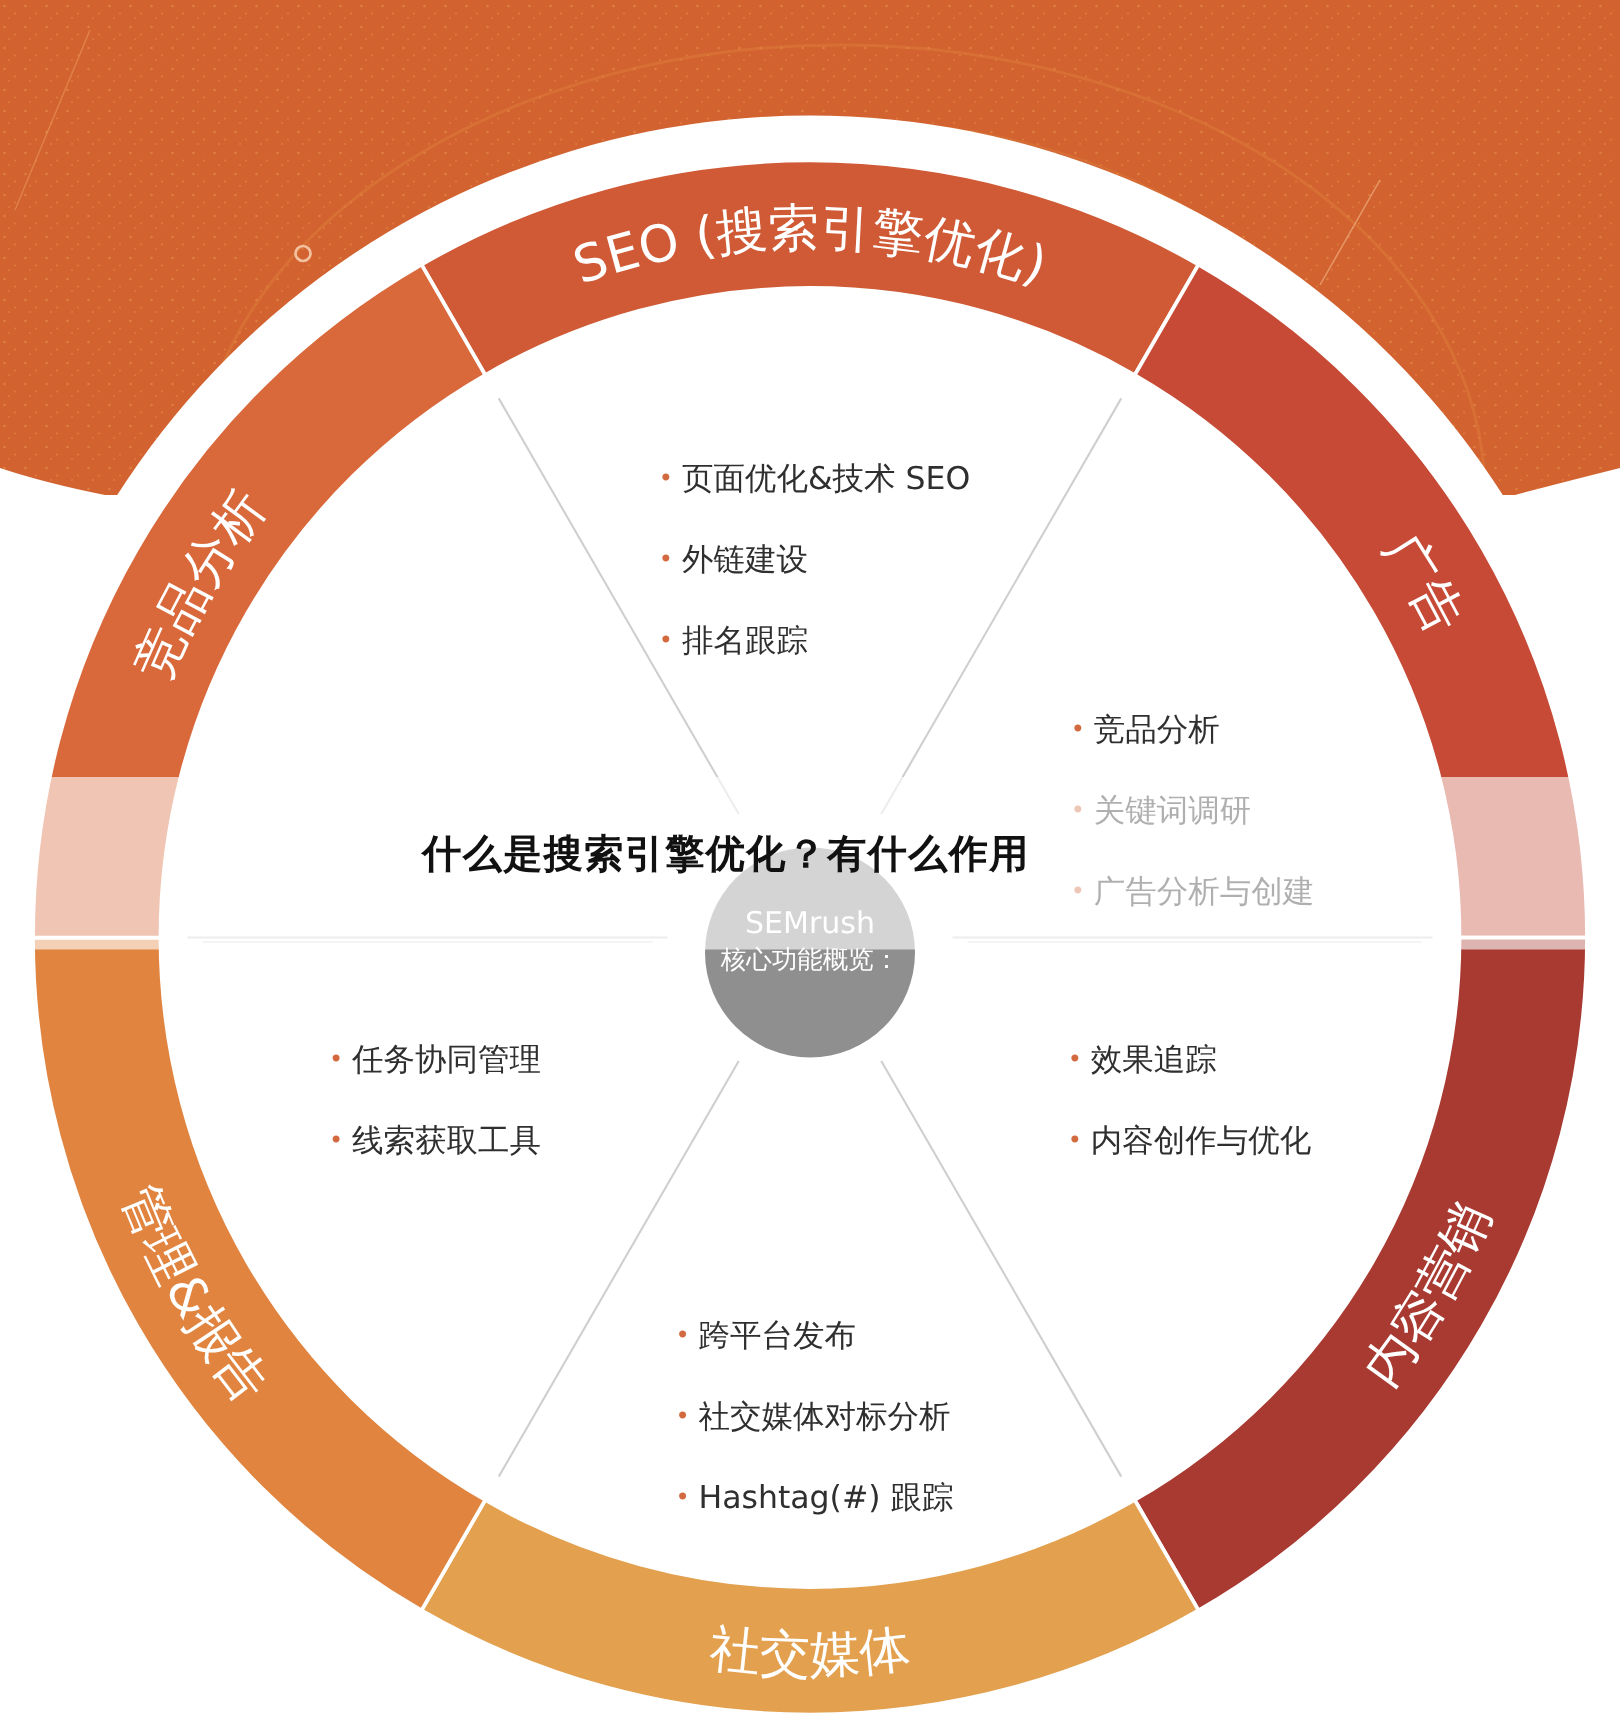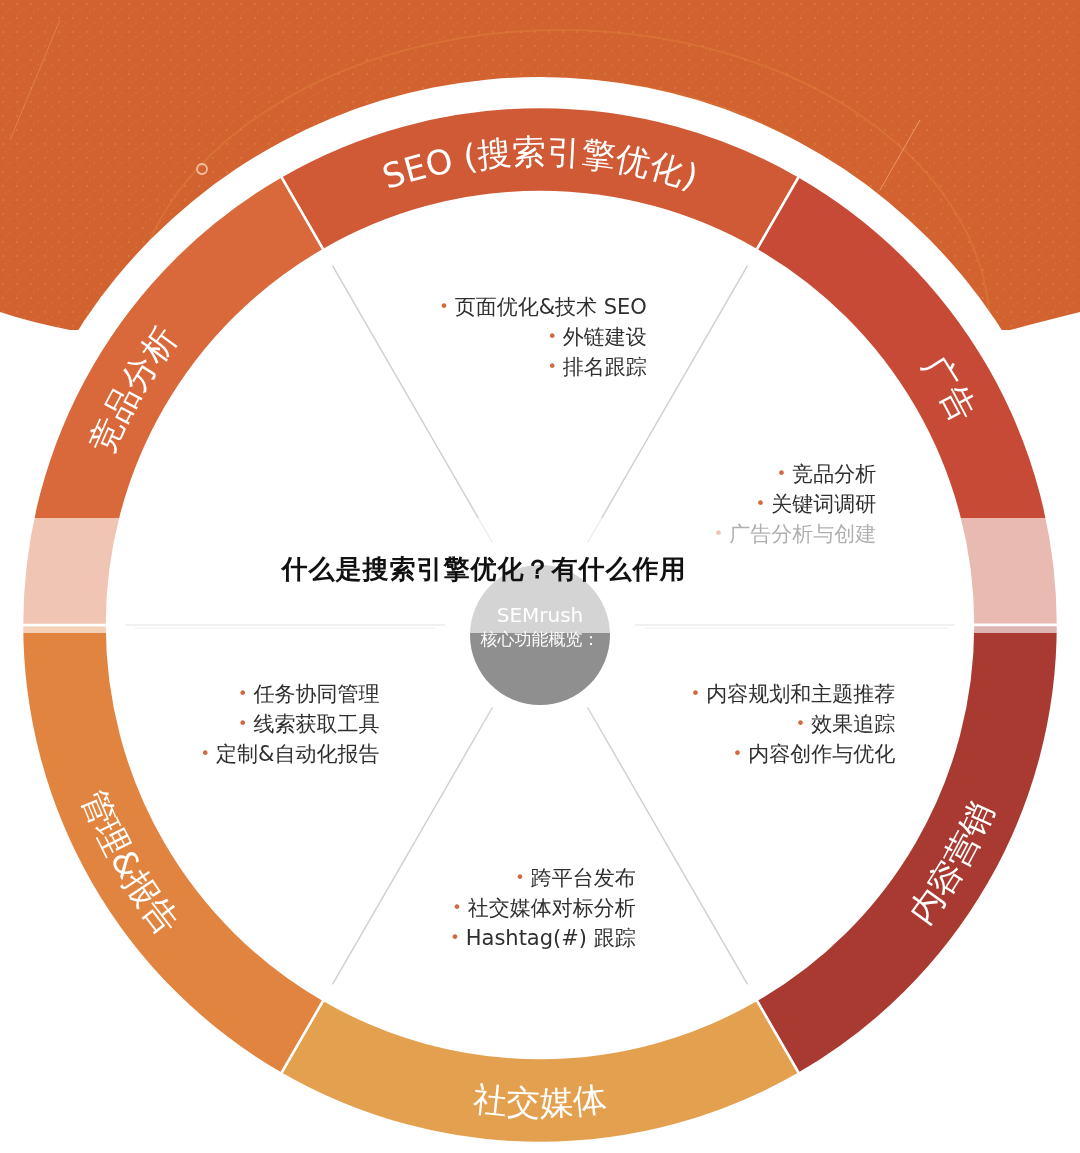--- a/index.html
+++ b/index.html
@@ -3,22 +3,22 @@
   <meta charset="utf-8">
   <style>
     html, body { margin: 0; padding: 0; }
     body {
       width: 1080px; height: 1153px; position: relative; overflow: hidden;
       background: #ffffff;
       font-family: "DejaVu Sans", "Liberation Sans", sans-serif;
     }
     #stage { position: absolute; left: 0; top: 0; width: 1080px; height: 1153px; }
     .bullet-block {
-      position: absolute; text-align: right; color: #2f2f2f;
-      font-size: 21px; line-height: 28px; white-space: nowrap;
+      position: absolute; text-align: left; color: #2f2f2f;
+      font-size: 21px; line-height: 52px; white-space: nowrap;
       transform: translateX(-50%);
     }
     .bullet-line { display: block; }
     .dot { color: #d2693f; font-size: 16px; margin-right: 6px; position: relative; top: -2px; }
     .overlay-band {
       position: absolute; left: 0; top: 518px; width: 1080px; height: 115px;
       background: rgba(255,255,255,0.62);
     }
     .page-title {
       position: absolute; left: 0; width: 968px; top: 552px; text-align: center;
@@ -95,35 +95,33 @@
     <span class="bullet-line"><span class="dot">•</span><span>排名跟踪</span></span>
   </div>
 
   <div class="bullet-block" style="left:795px; top:460px;">
     <span class="bullet-line"><span class="dot">•</span><span>竞品分析</span></span>
     <span class="bullet-line"><span class="dot">•</span><span>关键词调研</span></span>
     <span class="bullet-line"><span class="dot">•</span><span>广告分析与创建</span></span>
   </div>
 
   <div class="bullet-block" style="left:793px; top:680px;">
-    <span class="bullet-line"><span class="dot">•</span><span>内容规划和主题推荐</span></span>
     <span class="bullet-line"><span class="dot">•</span><span>效果追踪</span></span>
     <span class="bullet-line"><span class="dot">•</span><span>内容创作与优化</span></span>
   </div>
 
   <div class="bullet-block" style="left:543px; top:864px;">
     <span class="bullet-line"><span class="dot">•</span><span>跨平台发布</span></span>
     <span class="bullet-line"><span class="dot">•</span><span>社交媒体对标分析</span></span>
     <span class="bullet-line"><span class="dot">•</span><span>Hashtag(#) 跟踪</span></span>
   </div>
 
   <div class="bullet-block" style="left:290px; top:680px;">
     <span class="bullet-line"><span class="dot">•</span><span>任务协同管理</span></span>
     <span class="bullet-line"><span class="dot">•</span><span>线索获取工具</span></span>
-    <span class="bullet-line"><span class="dot">•</span><span>定制&amp;自动化报告</span></span>
   </div>
 
 
   <div class="center-label" style="top:603px; font-size:20px;">SEMrush</div>
   <div class="center-label" style="top:628px; font-size:17px;">核心功能概览：</div>
 
   <div class="overlay-band"></div>
   <div class="page-title">什么是搜索引擎优化？有什么作用</div>
 </div>
 

